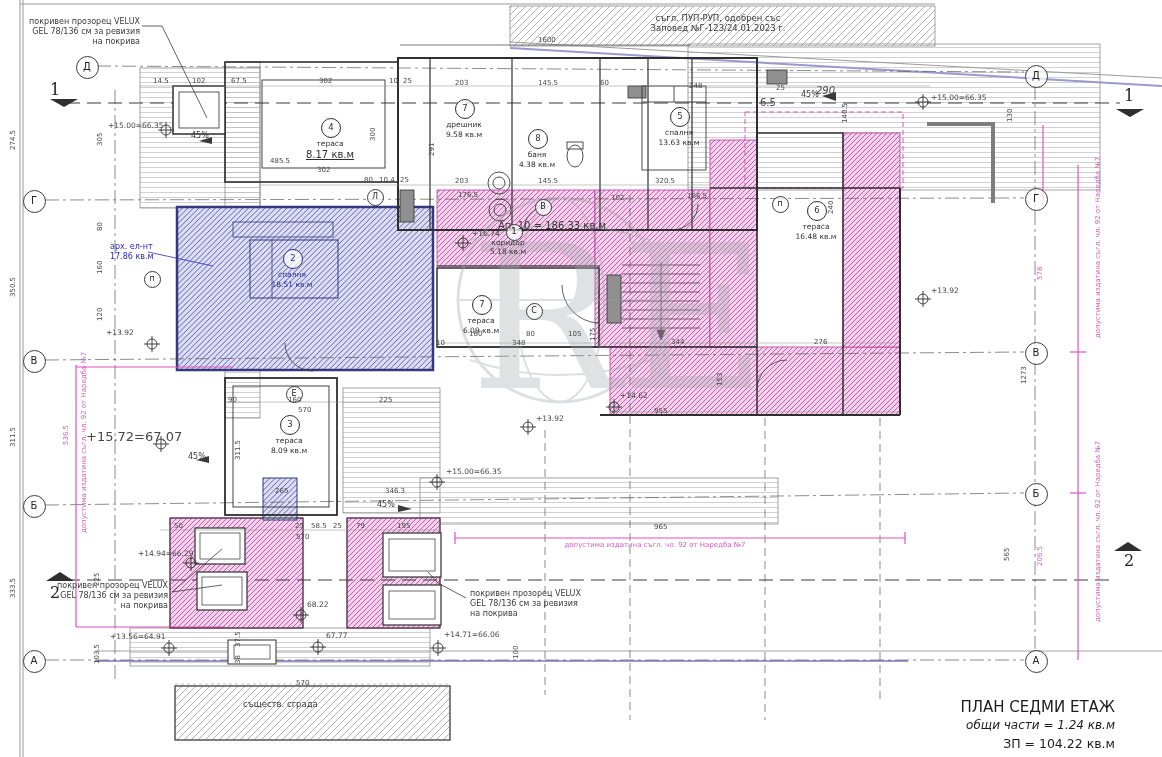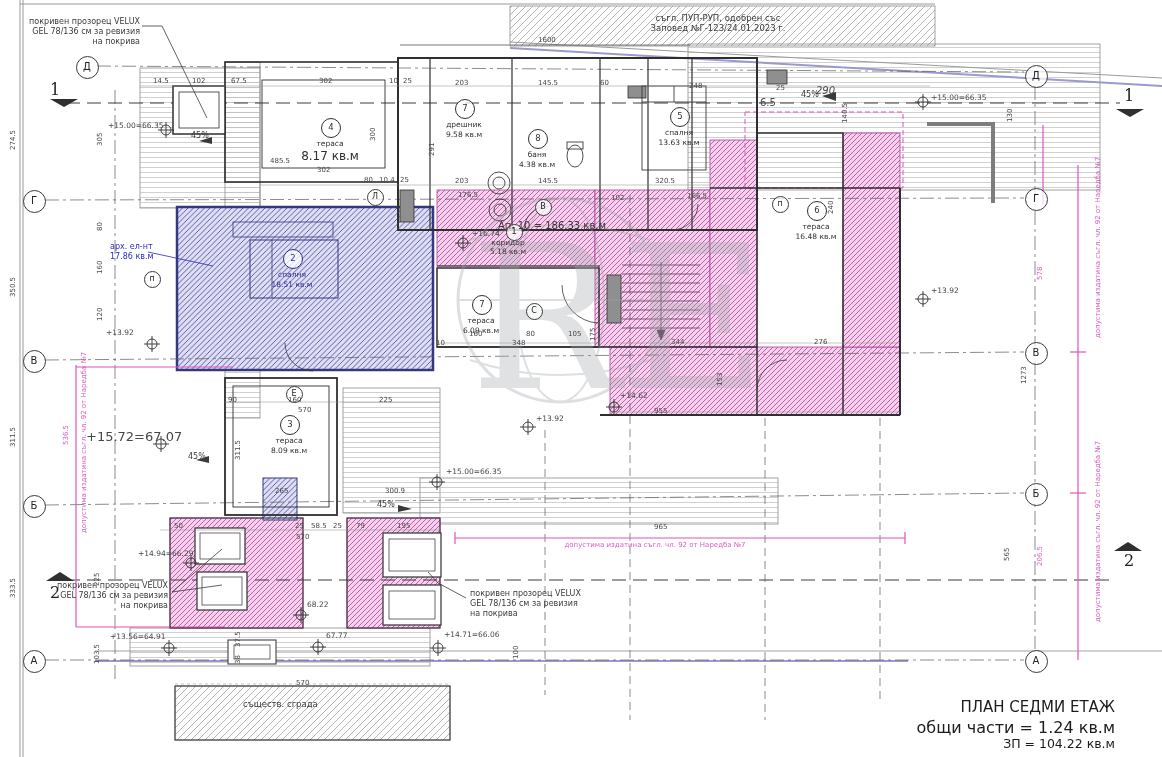--- a/index.html
+++ b/index.html
@@ -304,27 +304,27 @@
       <circle cx="560" cy="300" r="102" stroke="#9da1a7" stroke-width="3" fill="none"></circle>
       <ellipse cx="560" cy="300" rx="44" ry="102" stroke="#9da1a7" stroke-width="2" fill="none"></ellipse>
       <line x1="458" y1="300" x2="662" y2="300" stroke="#9da1a7" stroke-width="2"></line>
       <path d="M470,240 Q560,210 650,240 M470,360 Q560,390 650,360" stroke="#9da1a7" stroke-width="2" fill="none"></path>
       <text x="470" y="388" font-family="DejaVu Serif, serif" font-size="200" fill="#a2a6ac">RE</text>
     </g>
   </svg>
 
 
   <div class="tb" style="top:698px;font-size:15px;">ПЛАН СЕДМИ ЕТАЖ</div>
-  <div class="tb" style="top:718px;font-size:16px;">общи части = 1.24 кв.м</div>
+  <div class="tb" style="top:718px;font-size:12px;font-style:italic;">общи части = 1.24 кв.м</div>
   <div class="tb" style="top:736px;font-size:12.5px;">ЗП = 104.22 кв.м</div>
 
   <div id="labels">
       <div class="lbl ccirc" style="left: 321px; top: 118px; width: 18px; height: 18px; line-height: 17px; font-size: 8.5px; color: rgb(47, 47, 47); border-color: rgb(47, 47, 47); position: absolute;">4</div>
       <div class="lbl" style="left: 330px; top: 139px; font-size: 7.5px; color: rgb(47, 47, 47); transform: translateX(-50%);">тераса</div>
-      <div class="lbl" style="left: 330px; top: 149px; font-size: 12px; color: rgb(47, 47, 47); transform: translateX(-50%);">8.17 кв.м</div>
+      <div class="lbl" style="left: 330px; top: 149px; font-size: 10px; color: rgb(47, 47, 47); transform: translateX(-50%); text-decoration: underline;">8.17 кв.м</div>
       <div class="lbl ccirc" style="left: 455px; top: 99px; width: 18px; height: 18px; line-height: 17px; font-size: 8.5px; color: rgb(47, 47, 47); border-color: rgb(47, 47, 47); position: absolute;">7</div>
       <div class="lbl" style="left: 464px; top: 120px; font-size: 7.5px; color: rgb(47, 47, 47); transform: translateX(-50%);">дрешник</div>
       <div class="lbl" style="left: 464px; top: 130px; font-size: 7.5px; color: rgb(47, 47, 47); transform: translateX(-50%);">9.58 кв.м</div>
       <div class="lbl ccirc" style="left: 528px; top: 129px; width: 18px; height: 18px; line-height: 17px; font-size: 8.5px; color: rgb(47, 47, 47); border-color: rgb(47, 47, 47); position: absolute;">8</div>
       <div class="lbl" style="left: 537px; top: 150px; font-size: 7.5px; color: rgb(47, 47, 47); transform: translateX(-50%);">баня</div>
       <div class="lbl" style="left: 537px; top: 160px; font-size: 7.5px; color: rgb(47, 47, 47); transform: translateX(-50%);">4.38 кв.м</div>
       <div class="lbl ccirc" style="left: 670px; top: 107px; width: 18px; height: 18px; line-height: 17px; font-size: 8.5px; color: rgb(47, 47, 47); border-color: rgb(47, 47, 47); position: absolute;">5</div>
       <div class="lbl" style="left: 679px; top: 128px; font-size: 7.5px; color: rgb(47, 47, 47); transform: translateX(-50%);">спалня</div>
       <div class="lbl" style="left: 679px; top: 138px; font-size: 7.5px; color: rgb(47, 47, 47); transform: translateX(-50%);">13.63 кв.м</div>
       <div class="lbl ccirc" style="left: 807px; top: 201px; width: 18px; height: 18px; line-height: 17px; font-size: 8.5px; color: rgb(47, 47, 47); border-color: rgb(47, 47, 47); position: absolute;">6</div>
@@ -413,21 +413,21 @@
       <div class="lbl dim rot" style="left: 716px; top: 386px; font-size: 7px;">153</div>
       <div class="lbl dim" style="left: 671px; top: 338px; font-size: 7px;">344</div>
       <div class="lbl dim" style="left: 814px; top: 338px; font-size: 7px;">276</div>
       <div class="lbl dim" style="left: 654px; top: 407px; font-size: 7px;">955</div>
       <div class="lbl dim" style="left: 654px; top: 523px; font-size: 7px;">965</div>
       <div class="lbl dim" style="left: 228px; top: 396px; font-size: 7px;">90</div>
       <div class="lbl dim" style="left: 288px; top: 396px; font-size: 7px;">160</div>
       <div class="lbl dim" style="left: 379px; top: 396px; font-size: 7px;">225</div>
       <div class="lbl dim" style="left: 298px; top: 406px; font-size: 7px;">570</div>
       <div class="lbl dim" style="left: 275px; top: 487px; font-size: 7px;">265</div>
-      <div class="lbl dim" style="left: 385px; top: 487px; font-size: 7px;">300.9</div>
+      <div class="lbl dim" style="left: 385px; top: 487px; font-size: 7px;">346.3</div>
       <div class="lbl dim rot" style="left: 234px; top: 460px; font-size: 7px;">311.5</div>
       <div class="lbl dim" style="left: 174px; top: 522px; font-size: 7px;">50</div>
       <div class="lbl dim" style="left: 295px; top: 522px; font-size: 7px;">25</div>
       <div class="lbl dim" style="left: 311px; top: 522px; font-size: 7px;">58.5</div>
       <div class="lbl dim" style="left: 333px; top: 522px; font-size: 7px;">25</div>
       <div class="lbl dim" style="left: 356px; top: 522px; font-size: 7px;">79</div>
       <div class="lbl dim" style="left: 397px; top: 522px; font-size: 7px;">195</div>
       <div class="lbl dim" style="left: 296px; top: 533px; font-size: 7px;">570</div>
       <div class="lbl dim" style="left: 296px; top: 679px; font-size: 7px;">570</div>
       <div class="lbl dim rot" style="left: 96px; top: 146px; font-size: 7px;">305</div>

